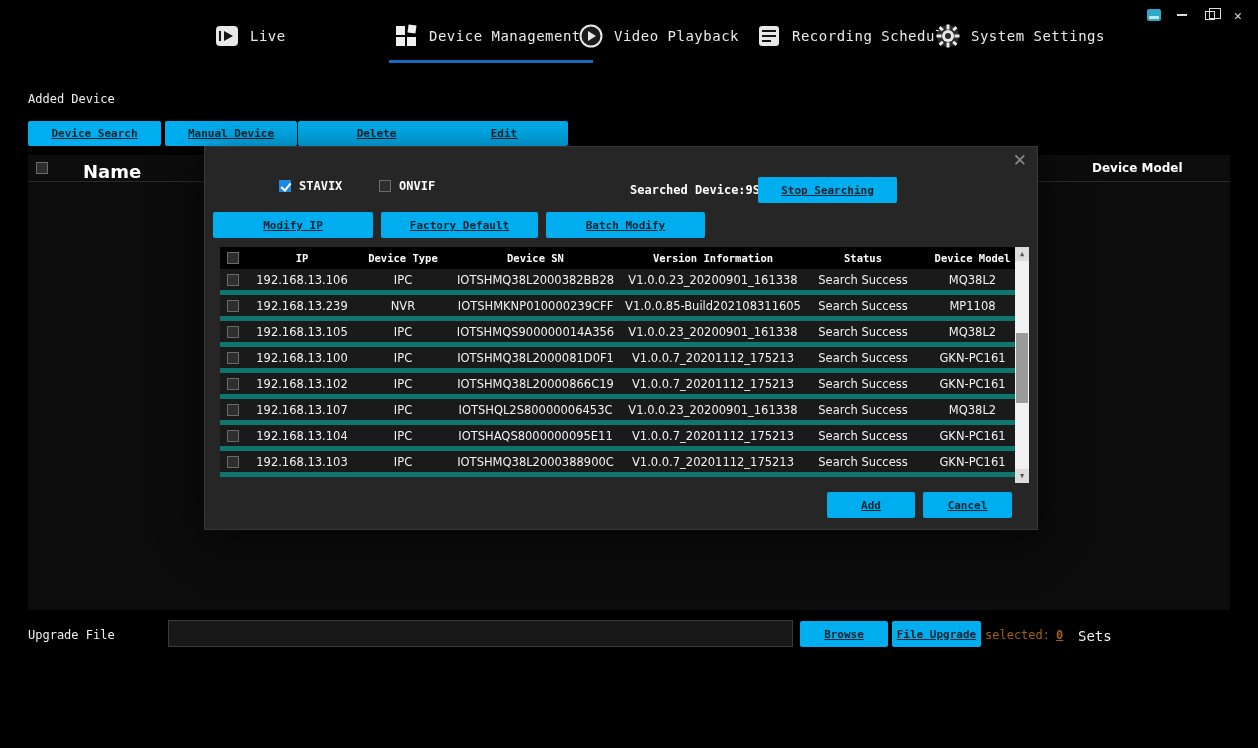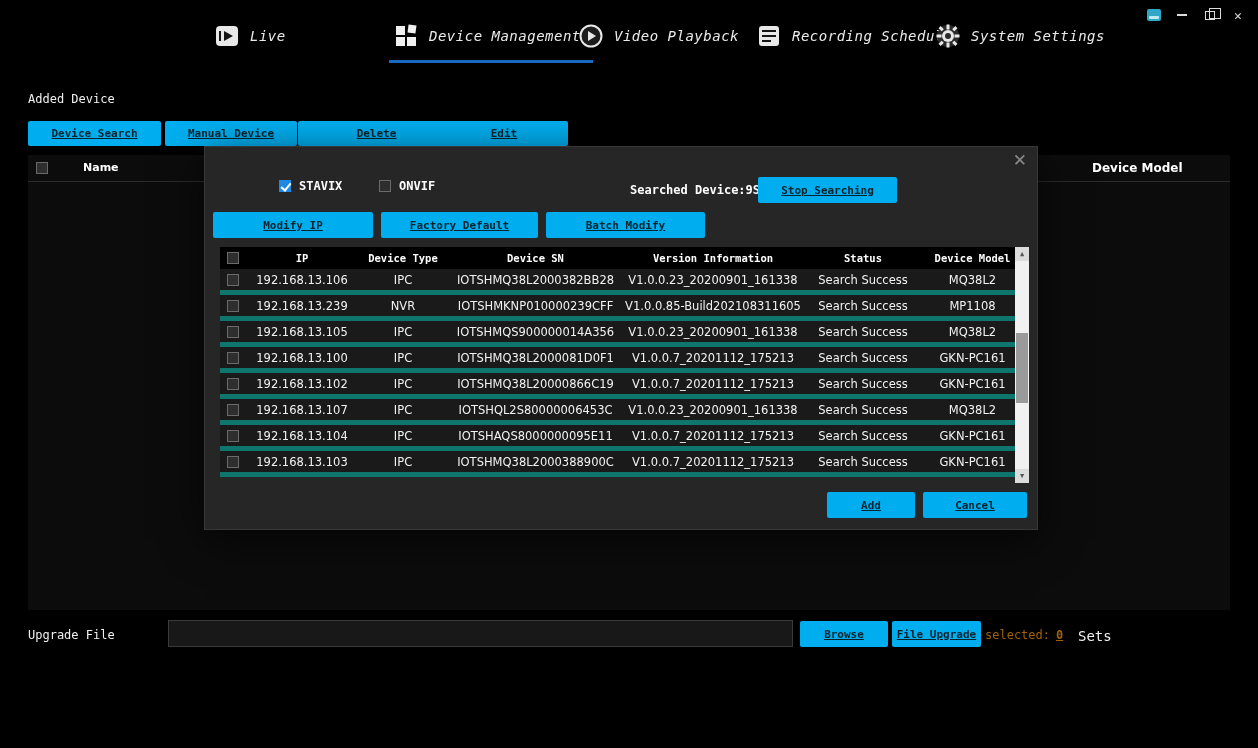--- a/index.html
+++ b/index.html
@@ -14,38 +14,38 @@
   .winctrls { position:absolute; top:7px; right:12px; display:flex; align-items:center; gap:12px; }
   .wc { width:16px; height:16px; display:flex; align-items:center; justify-content:center; cursor:pointer; }
   .mini-ico { width:14px; height:12px; background:#2fa8c8; border-radius:2px; position:relative; }
   .mini-ico::after { content:""; position:absolute; left:2px; bottom:2px; width:10px; height:3px; background:#bfe9f2; border-radius:1px; }
   .min-ico { width:10px; height:2px; background:#dcdcdc; }
   .rest-ico { width:10px; height:9px; border:1px solid #dcdcdc; position:relative; background:transparent; }
   .rest-ico::before { content:""; position:absolute; top:-4px; left:3px; width:10px; height:9px; border:1px solid #dcdcdc; }
   .close-glyph { color:#dcdcdc; font-size:13px; line-height:1; }
 
   
-  .nav { position:absolute; top:0; left:0; width:100%; height:70px;font-style:italic; }
+  .nav { position:absolute; top:0; left:0; width:100%; height:70px; }
   .tab { position:absolute; top:18px; display:flex; align-items:center; gap:10px; height:36px; cursor:pointer; }
   .tab-label { font-size:14px; color:#eaeaea; letter-spacing:.5px; white-space:nowrap; }
   .tab.active::after { content:""; position:absolute; left:-4px; right:-12px; bottom:-9px; height:3px; background:#1a6bbf; }
   .tab svg { display:block; }
 
   
   .section-label { position:absolute; left:28px; top:92px; font-size:12px; color:#f0f0f0; }
   .btn {
     background:#00aeef; color:#06232e; border:none; border-radius:2px;
     font-family:"DejaVu Sans Mono",monospace; font-size:11px; font-weight:bold;
     display:flex; align-items:center; justify-content:center; cursor:pointer;text-decoration:underline;
   }
   .toolbar-btn { position:absolute; top:121px; height:25px; }
 
   .main-panel { position:absolute; left:28px; top:155px; width:1202px; height:455px; background:#0c0c0c; }
   .main-head { position:relative; height:27px; border-bottom:1px solid #2b2b2b; }
-  .mh-name { position:absolute; left:55px; top:6px; font-size:11px; font-weight:bold; color:#fff; }
+  .mh-name { position:absolute; left:55px; top:6px; font-size:18px; font-weight:bold; color:#fff; }
   .mh-model { position:absolute; left:1064px; top:6px; font-size:12px; font-weight:bold; color:#fff; }
   .checkbox { width:12px; height:12px; border:1px solid #6a6a6a; background:#2e2e2e; display:inline-block; cursor:pointer; }
   .checkbox.checked { background:#1e88e5; border-color:#1e88e5; position:relative; }
   .checkbox.checked::after { content:""; position:absolute; left:3px; top:0px; width:4px; height:8px;
     border:solid #fff; border-width:0 2px 2px 0; transform:rotate(40deg); }
   .mh-check { position:absolute; left:8px; top:7px; }
 
   
   .bottom-label { position:absolute; left:28px; top:628px; font-size:12px; color:#f0f0f0; }
   .upgrade-input {
@@ -82,21 +82,21 @@
     font-family:"DejaVu Sans","Liberation Sans",sans-serif; }
   .ccheck { display:flex; justify-content:center; }
 
   .vscroll { position:absolute; left:810px; top:100px; width:14px; height:236px; background:#f1f1f1; }
   .varrow { position:absolute; left:0; width:14px; height:14px; background:#dcdcdc; color:#555;
     font-size:7px; display:flex; align-items:center; justify-content:center; cursor:pointer; }
   .varrow.up { top:0; } .varrow.down { bottom:0; }
   .vthumb { position:absolute; left:1px; top:86px; width:12px; height:70px; background:#9a9a9a; cursor:pointer; }
 
   .add-btn { position:absolute; left:622px; top:345px; width:88px; height:26px; }
-  .cancel-btn { position:absolute; left:718px; top:345px; width:104px; height:26px; }
+  .cancel-btn { position:absolute; left:718px; top:345px; width:89px; height:26px; }
 </style>
 </head>
 <body>
 
 <div class="app">
 
   <div class="winctrls">
     <div class="wc">
         <span class="mini-ico"></span>
       </div>

